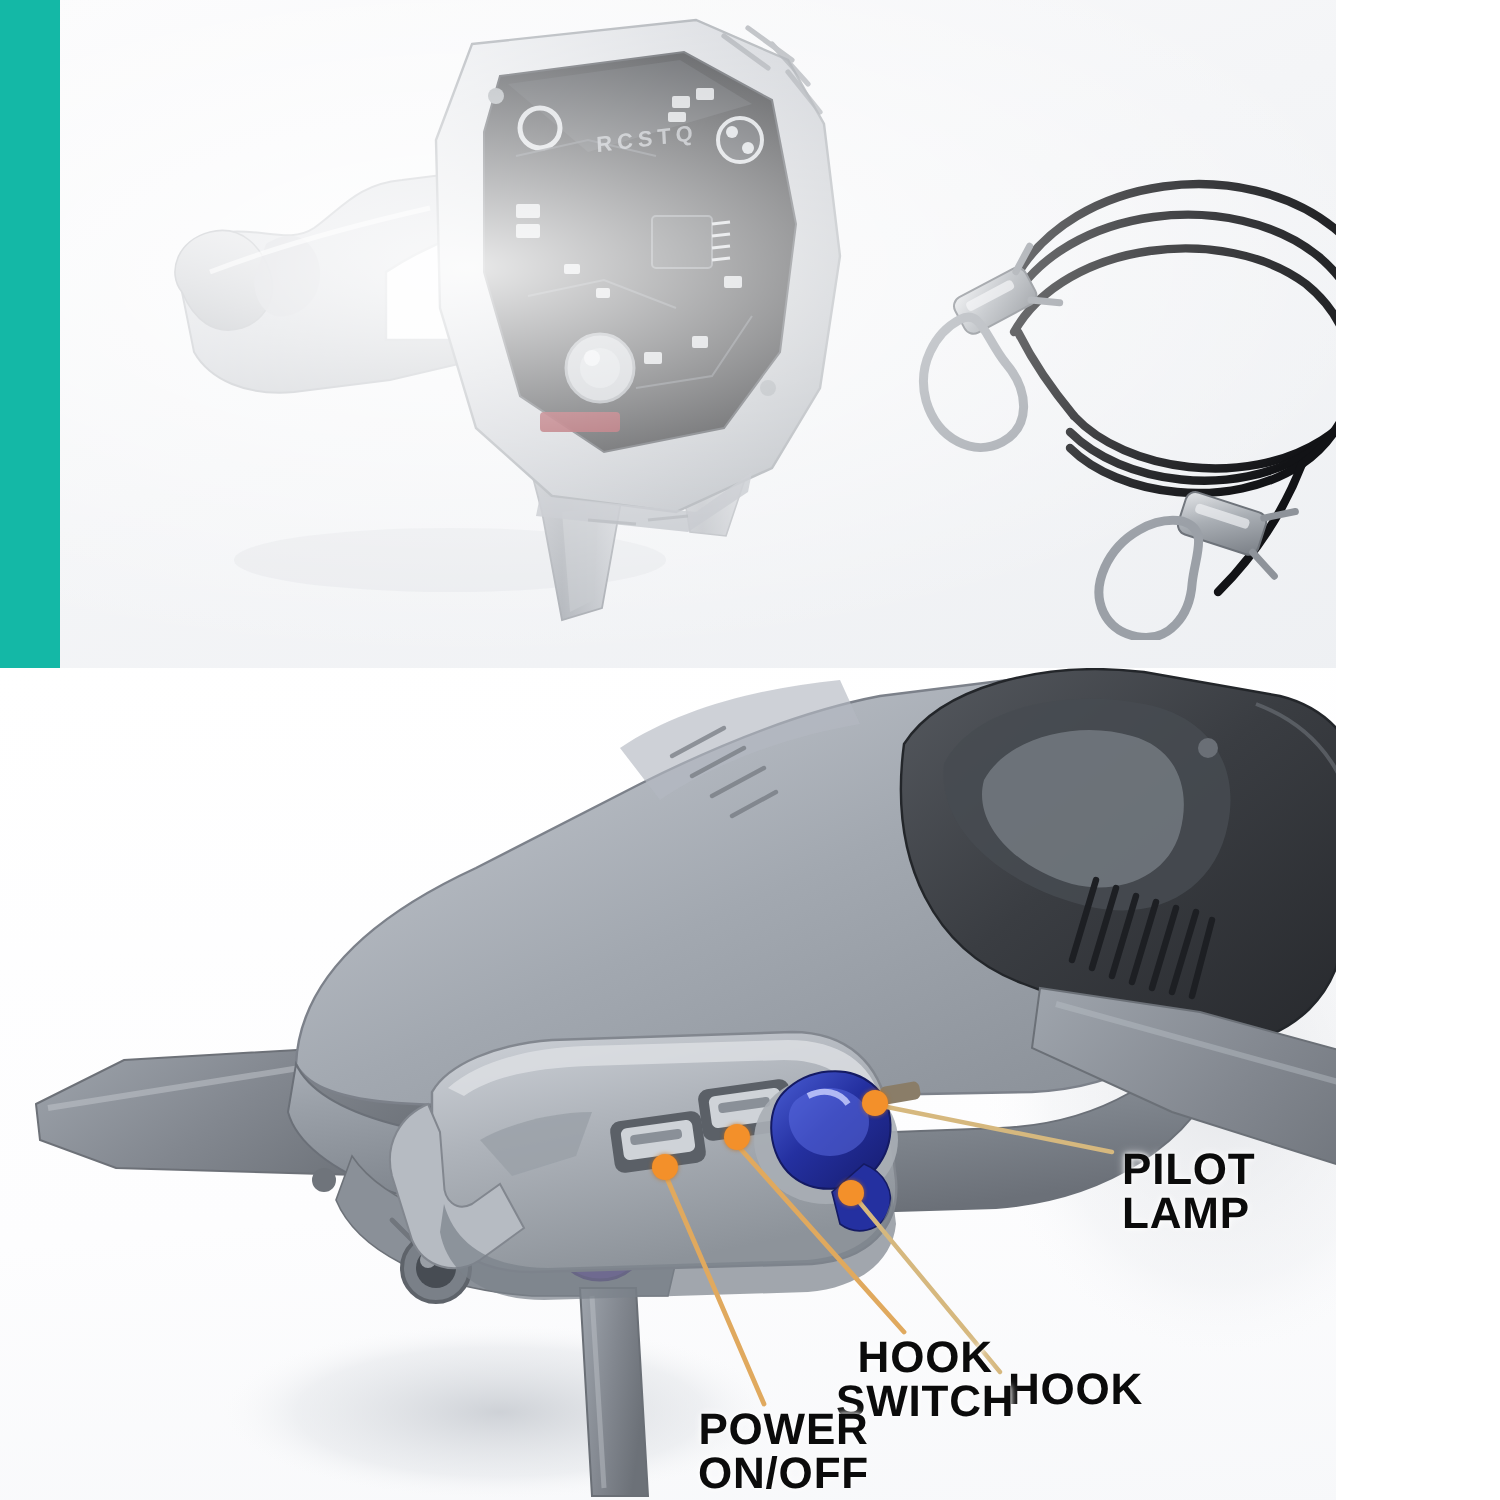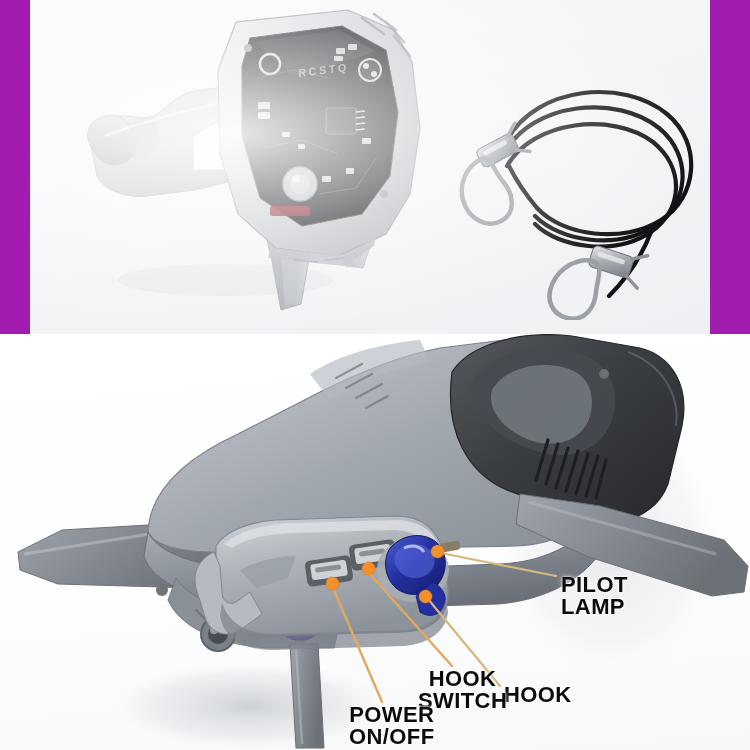--- a/index.html
+++ b/index.html
@@ -3,22 +3,22 @@
 <meta charset="utf-8">
 <title>Drone Hook Release Product Image</title>
 <style>
   html,body{margin:0;padding:0;background:#ffffff;}
   body{
     font-family:"Liberation Sans", sans-serif;
     -webkit-font-smoothing:antialiased;
   }
   #stage{
     position:relative;
-    width:750px;height:750px;
-    background:#a21caf;
+    width:668px;height:750px;
+    background:#14b8a6;
     overflow:hidden;
   }
 
   
   #panel-top{
     position:absolute;left:30px;top:0px;width:680px;height:334px;
     background:linear-gradient(160deg,#fbfbfc 0%,#f4f5f7 45%,#eef0f3 100%);
     overflow:hidden;
   }
   #panel-top .soft-vignette{

